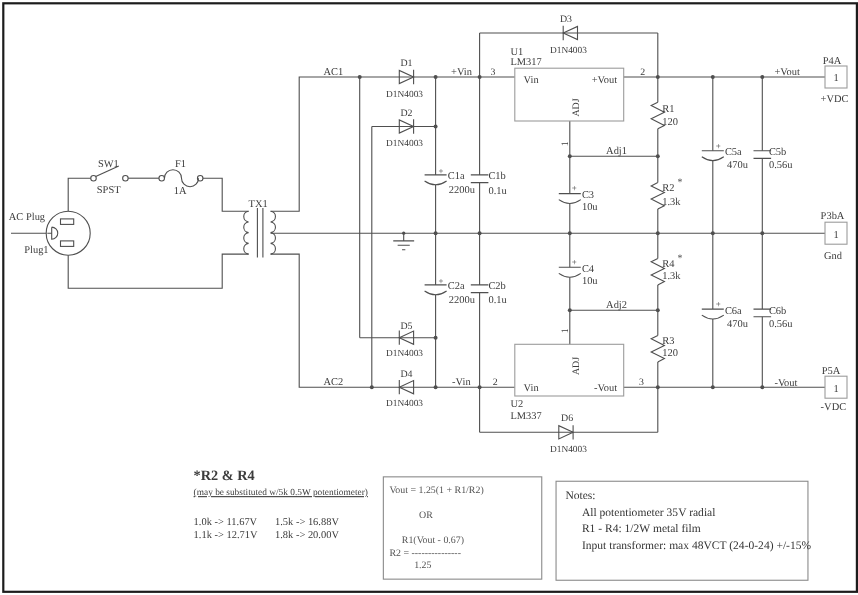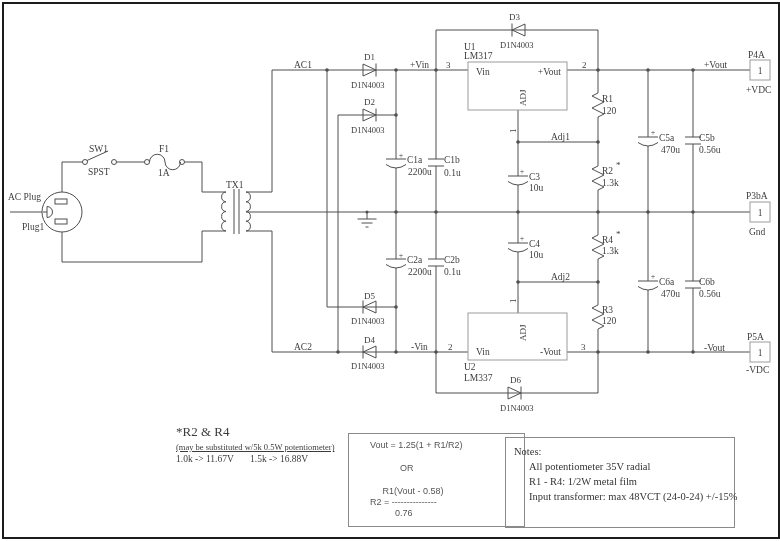--- a/index.html
+++ b/index.html
@@ -13,28 +13,28 @@
   svg text.t8{font-size:8.5px;}
   svg text.t9{font-size:9px;}
   svg text.plus{font-size:8px;}
   svg text.mid{text-anchor:middle;}
   svg text.end{text-anchor:end;}
   .wire{stroke:#4f4f4f;stroke-width:1;fill:none;}
   .box{stroke:#9c9c9c;stroke-width:1;fill:none;}
   .dot{fill:#4f4f4f;stroke:none;}
   .block{position:absolute;}
   #r2r4{left:176px;top:424px;width:180px;}
-  #r2r4 .title{font-size:13px;font-weight:normal;}
+  #r2r4 .title{font-size:13px;font-weight:bold;}
   #r2r4 .sub{font-size:8.5px;text-decoration:underline;margin-top:2px;white-space:nowrap;}
-  #r2r4 .tbl{margin-top:1px;font-size:9.5px;}
+  #r2r4 .tbl{margin-top:17px;font-size:9.5px;}
   #r2r4 .row{display:flex;line-height:12px;white-space:nowrap;}
   #r2r4 .c1{width:74px;}
   #formula{
     left:348px;top:433px;width:133px;height:80px;border:1px solid #8a8a8a;
-    padding:6px 21px;font-family:Liberation Sans, sans-serif;font-size:9px;
+    padding:6px 5px;font-family:Liberation Serif, serif;font-size:9px;
     line-height:11.4px;color:#555;
   }
   #formula .fline{white-space:pre;min-height:11.4px;}
   #notes{
     left:505px;top:437px;width:212px;height:77px;border:1px solid #8a8a8a;
     padding:6px 8px;font-size:10.5px;color:#353535;
   }
   #notes .ntitle{line-height:15px;}
   #notes .nitem{padding-left:15px;line-height:15px;white-space:nowrap;}
 </style>
@@ -308,31 +308,35 @@
 </svg>
 
 <div class="block" id="r2r4">
   <div class="title">*R2 &amp; R4</div>
   <div class="sub">(may be substituted w/5k 0.5W potentiometer)</div>
   <div class="tbl">
     <div class="row">
       <span class="c1">1.0k -&gt; 11.67V</span>
       <span>1.5k -&gt; 16.88V</span>
     </div>
+    <div class="row">
+      <span class="c1">1.1k -&gt; 12.71V</span>
+      <span>1.8k -&gt; 20.00V</span>
+    </div>
   </div>
 </div>
 
 <div class="block" id="formula">
   <div class="fline">Vout = 1.25(1 + R1/R2)</div>
   <div class="fline"></div>
   <div class="fline">            OR</div>
   <div class="fline"></div>
-  <div class="fline">     R1(Vout - 0.58)</div>
+  <div class="fline">     R1(Vout - 0.67)</div>
   <div class="fline">R2 = ---------------</div>
-  <div class="fline">          0.76</div>
+  <div class="fline">          1.25</div>
 </div>
 
 <div class="block" id="notes">
   <div class="ntitle">Notes:</div>
   <div class="nitem">All potentiometer 35V radial</div>
   <div class="nitem">R1 - R4: 1/2W metal film</div>
   <div class="nitem">Input transformer: max 48VCT (24-0-24) +/-15%</div>
 </div>
 
 </body></html>

